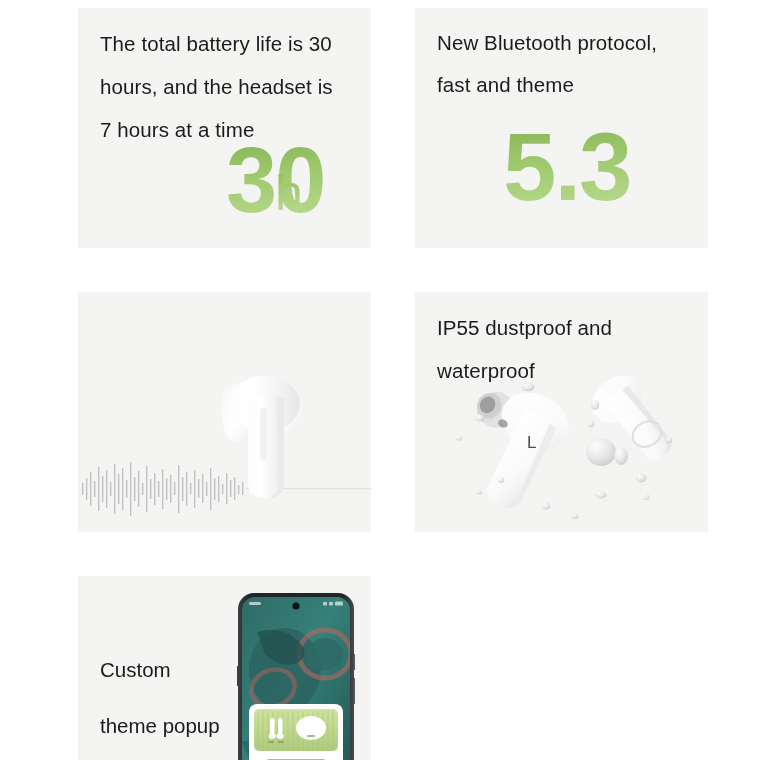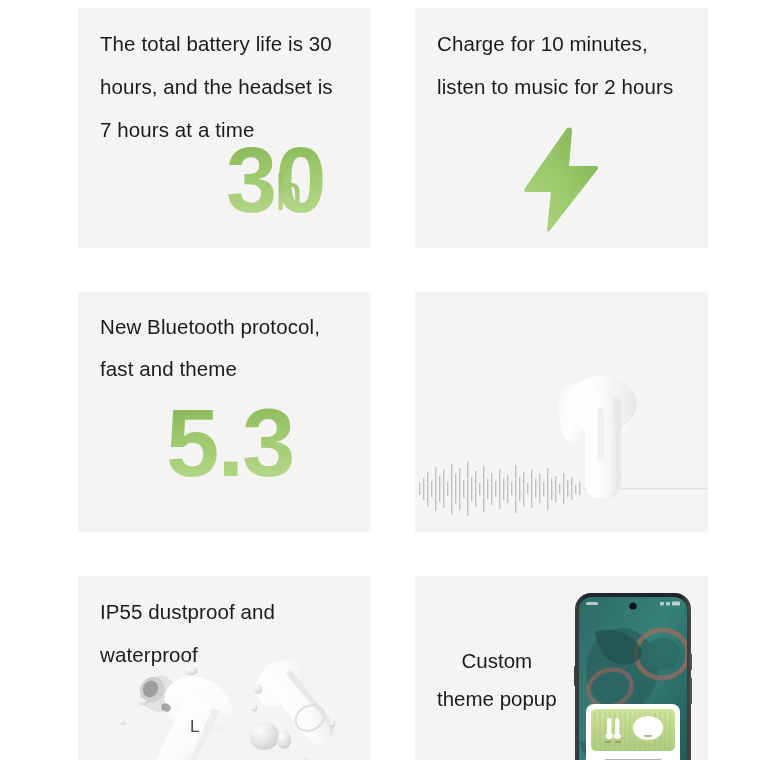--- a/index.html
+++ b/index.html
@@ -74,21 +74,21 @@
     line-height: 50px;
     font-weight: normal;
     background: linear-gradient(175deg, #8fbb5f 0%, #bddd95 100%);
     -webkit-background-clip: text;
     background-clip: text;
     color: transparent;
     -webkit-text-fill-color: transparent;
   }
   .fig-53 {
     left: 88px;
-    top: 103px;
+    top: 111px;
     font-size: 96px;
     line-height: 96px;
   }
 
   
   .bolt-wrap {
     position: absolute;
     left: 96px;
     top: 118px;
     width: 100px;
@@ -126,54 +126,37 @@
     z-index: 3;
   }
   .title-phone-card {
     position: absolute;
     left: 0;
     top: 66px;
     z-index: 5;
     padding: 0 0 0 22px;
     color: #1b1b1b;
     font-size: 20.5px;
-    line-height: 38px;
+    line-height: 56px;
     white-space: pre-line;
-    text-align: center;
   }
 </style>
 </head>
 <body>
 
 <div class="feature-grid">
 
   <div class="card">
     <div class="card-title">The total battery life is 30
 hours, and the headset is
 7 hours at a time</div>
     <div class="big-figure fig-30">30</div>
     <div class="fig-30-unit">h</div>
   </div>
 
-  <div class="card">
-    <div class="card-title">Charge for 10 minutes,
-listen to music for 2 hours</div>
-    <div class="bolt-wrap">
-      <svg width="100" height="108" viewBox="0 0 100 108">
-        <defs>
-          <linearGradient id="boltGrad" x1="0" y1="1" x2="1" y2="0">
-            <stop offset="0%" stop-color="#b2d586"></stop>
-            <stop offset="50%" stop-color="#9ac86a"></stop>
-            <stop offset="100%" stop-color="#7fb04e"></stop>
-          </linearGradient>
-        </defs>
-        <path d="M56 2 L14 62 Q11 66 16 66 L40 66 L36 104 Q36 108 40 103 L86 44 Q89 40 84 40 L58 40 L61 5 Q61 0 56 2 Z" fill="url(#boltGrad)"></path>
-      </svg>
-    </div>
-  </div>
 
   <div class="card">
     <div class="card-title tight">New Bluetooth protocol,
 fast and theme</div>
     <div class="big-figure fig-53">5.3</div>
   </div>
 
   <div class="card">
     <div class="dnn-art">
       <svg width="293" height="240" viewBox="0 0 293 240">

